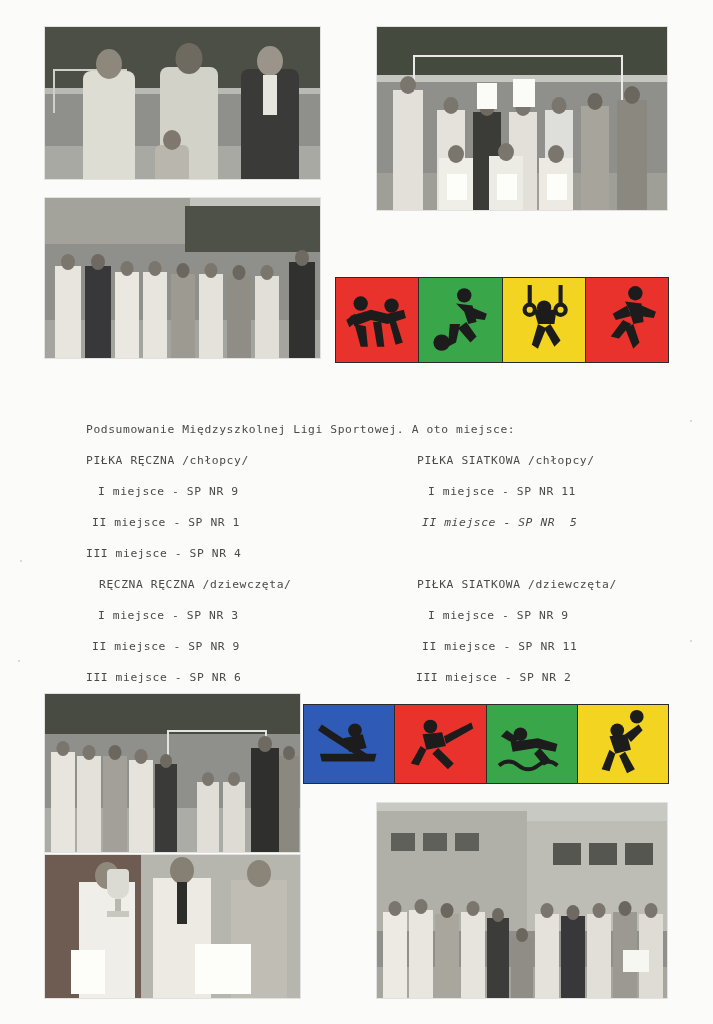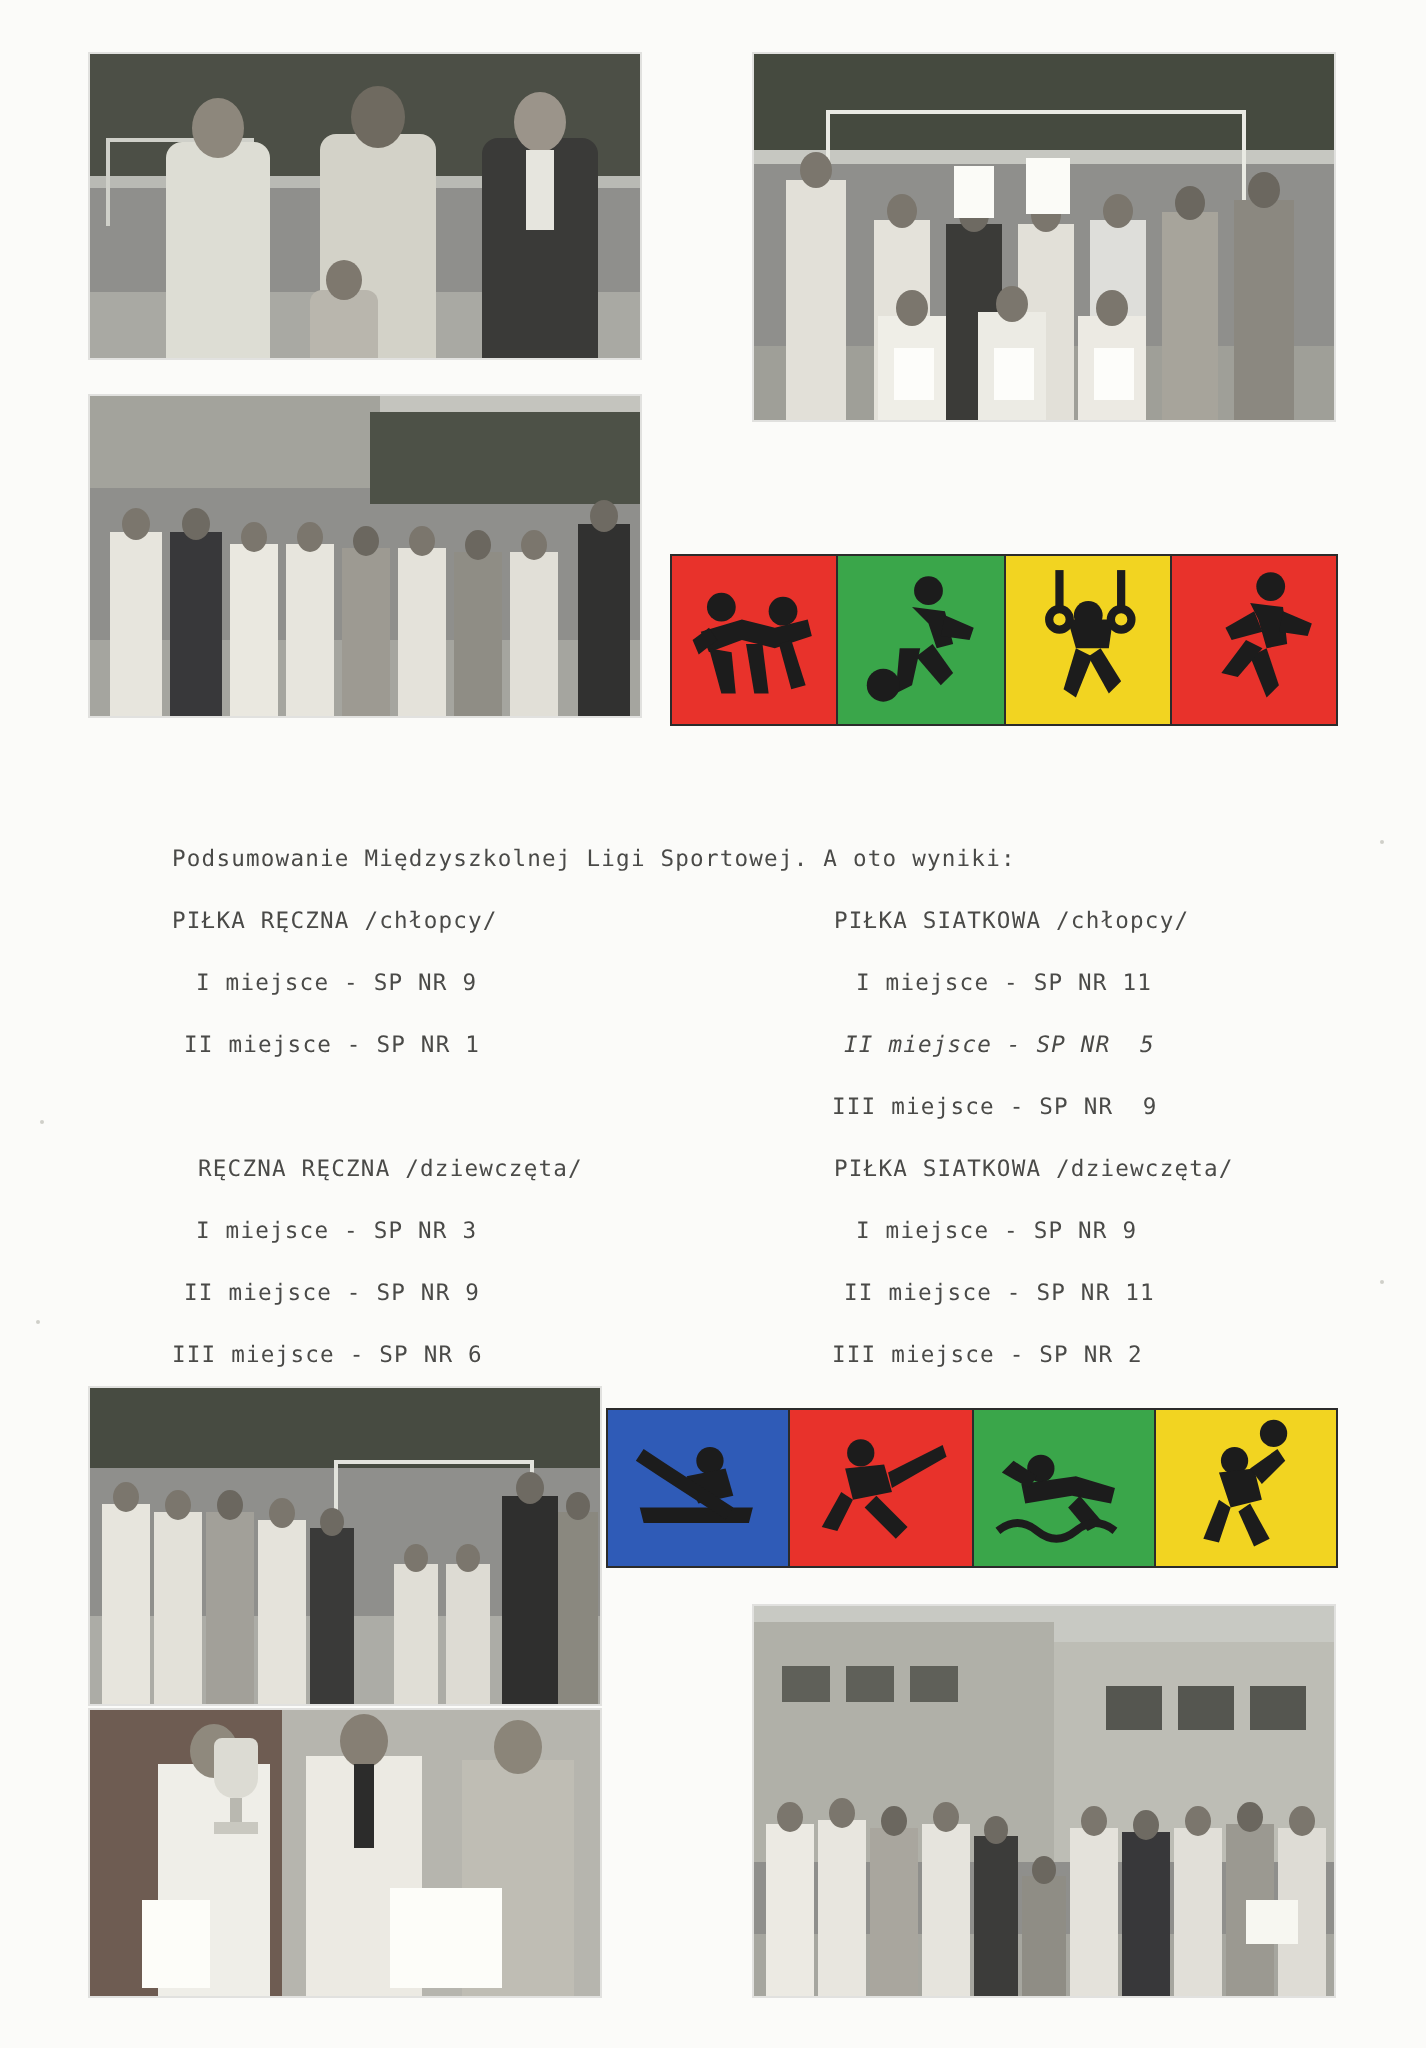--- a/index.html
+++ b/index.html
@@ -276,37 +276,37 @@
             <path d="M40 26 L26 34 L29 40 L44 36 Z"></path>
             <path d="M46 44 L52 62 L46 68 L38 48 Z"></path>
             <path d="M44 44 L32 58 L24 56 L36 40 Z"></path>
           </g>
         </svg>
       </span>
     </div>
   </div>
 
   <div class="textblock">
-    <div class="line" style="left:86px; top:14px;">Podsumowanie Międzyszkolnej Ligi Sportowej. A oto wyniki:</div>
+    <div class="line" style="left:86px; top:14px;">Podsumowanie Międzyszkolnej Ligi Sportowej. A oto miejsce:</div>
 
     
     <div class="line heading" style="left:86px; top:45px;">PIŁKA RĘCZNA /chłopcy/</div>
     <div class="line" style="left:98px; top:76px;">I miejsce - SP NR 9</div>
     <div class="line" style="left:92px; top:107px;">II miejsce - SP NR 1</div>
+    <div class="line" style="left:86px; top:138px;">III miejsce - SP NR 4</div>
 
     <div class="line heading" style="left:99px; top:169px;">RĘCZNA RĘCZNA /dziewczęta/</div>
     <div class="line" style="left:98px; top:200px;">I miejsce - SP NR 3</div>
     <div class="line" style="left:92px; top:231px;">II miejsce - SP NR 9</div>
     <div class="line" style="left:86px; top:262px;">III miejsce - SP NR 6</div>
 
     
     <div class="line heading" style="left:417px; top:45px;">PIŁKA SIATKOWA /chłopcy/</div>
     <div class="line" style="left:428px; top:76px;">I miejsce - SP NR 11</div>
     <div class="line" style="left:422px; top:107px;font-style:italic;">II miejsce - SP NR  5</div>
-    <div class="line" style="left:416px; top:138px;">III miejsce - SP NR  9</div>
 
     <div class="line heading" style="left:417px; top:169px;">PIŁKA SIATKOWA /dziewczęta/</div>
     <div class="line" style="left:428px; top:200px;">I miejsce - SP NR 9</div>
     <div class="line" style="left:422px; top:231px;">II miejsce - SP NR 11</div>
     <div class="line" style="left:416px; top:262px;">III miejsce - SP NR 2</div>
   </div>
 
   <div class="photo" style="left:45px; top:694px; width:255px; height:158px;">
     <div class="sky" style="height:22%; background:#c2c3bd;"></div>
     <div class="trees" style="top:0; height:40px; background:#474b41;"></div>

